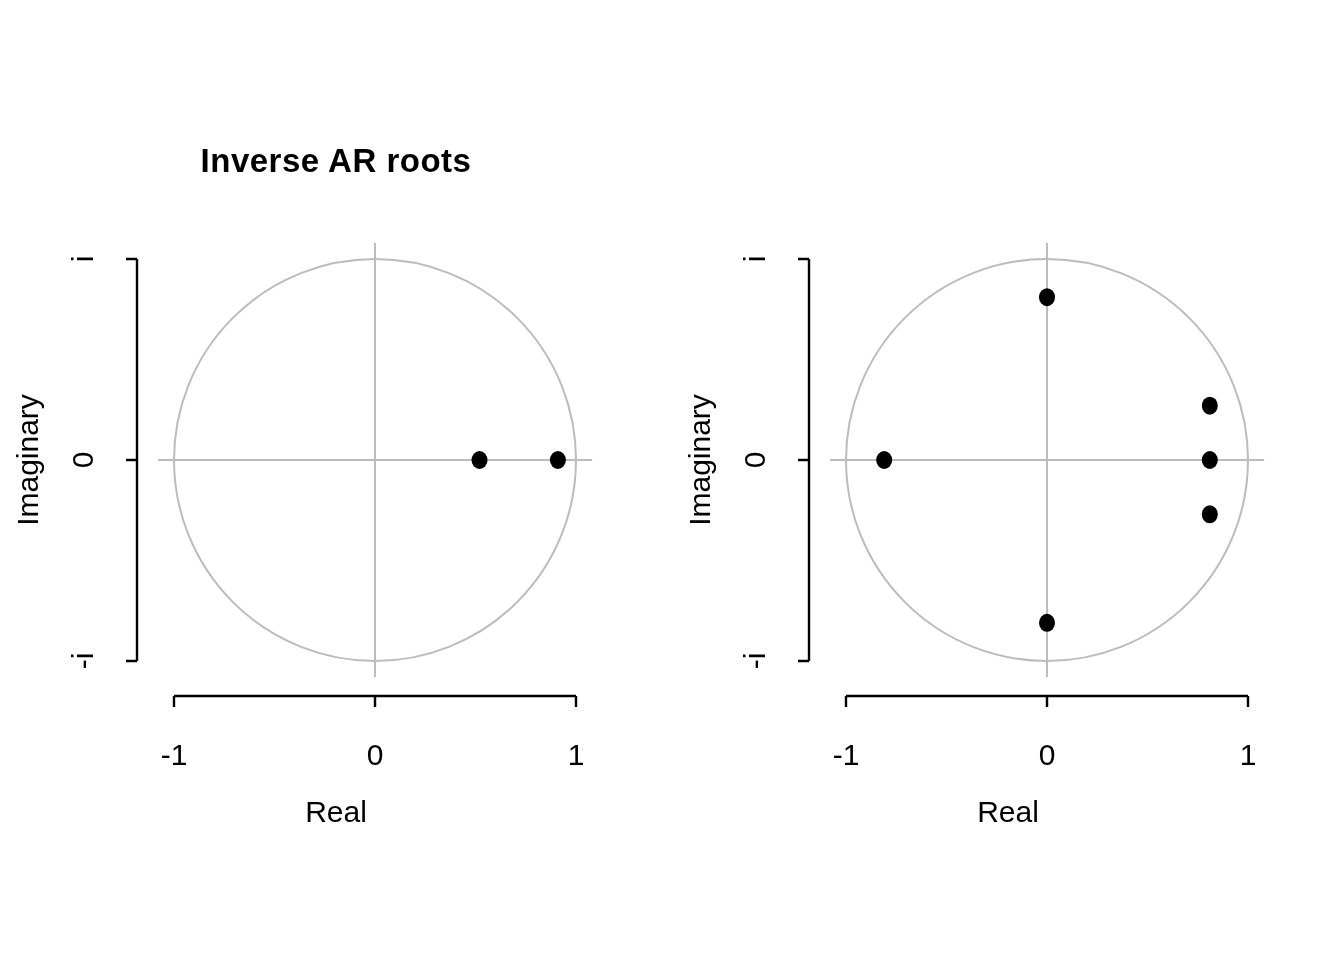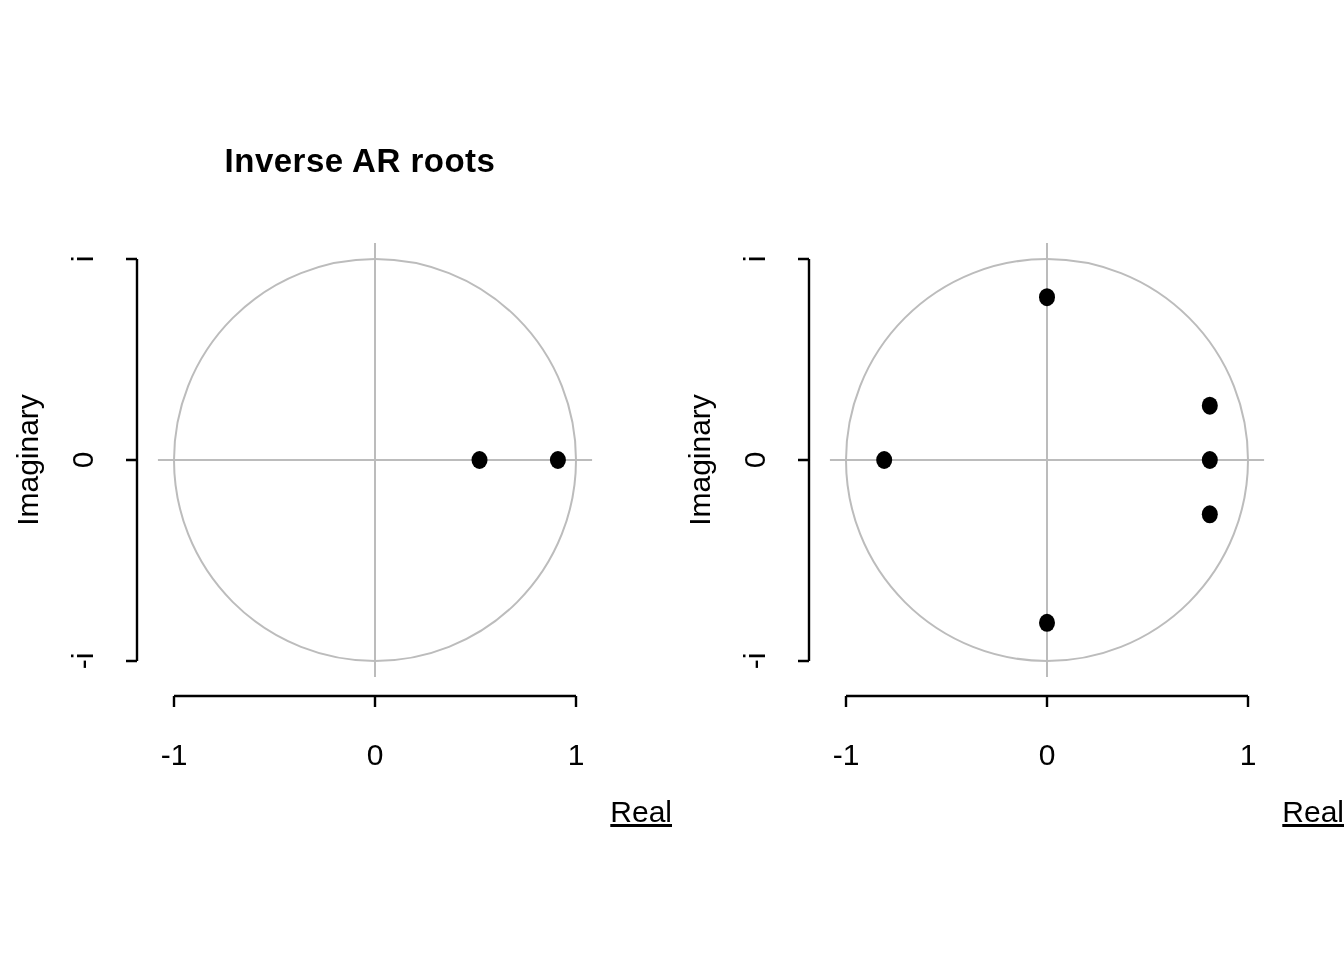--- a/index.html
+++ b/index.html
@@ -36,32 +36,30 @@
     position: absolute;
     left: 0;
     top: 141px;
     width: 100%;
     text-align: center;
     font-size: 33px;
     font-weight: 700;
     line-height: 40px;
     letter-spacing: 0.5px;
     white-space: nowrap;
-    padding-left: 24px;
   }
   .axis-label-x {
     position: absolute;
     left: 0;
     top: 795px;
     width: 100%;
-    text-align: right;
+    text-align: center;
     font-size: 30px;
     line-height: 34px;
     white-space: nowrap;
-    text-decoration: underline;
   }
   .axis-label-y {
     position: absolute;
     left: 28px;
     top: 460px;
     transform: translate(-50%, -50%) rotate(-90deg);
     font-size: 30px;
     line-height: 34px;
     white-space: nowrap;
   }

